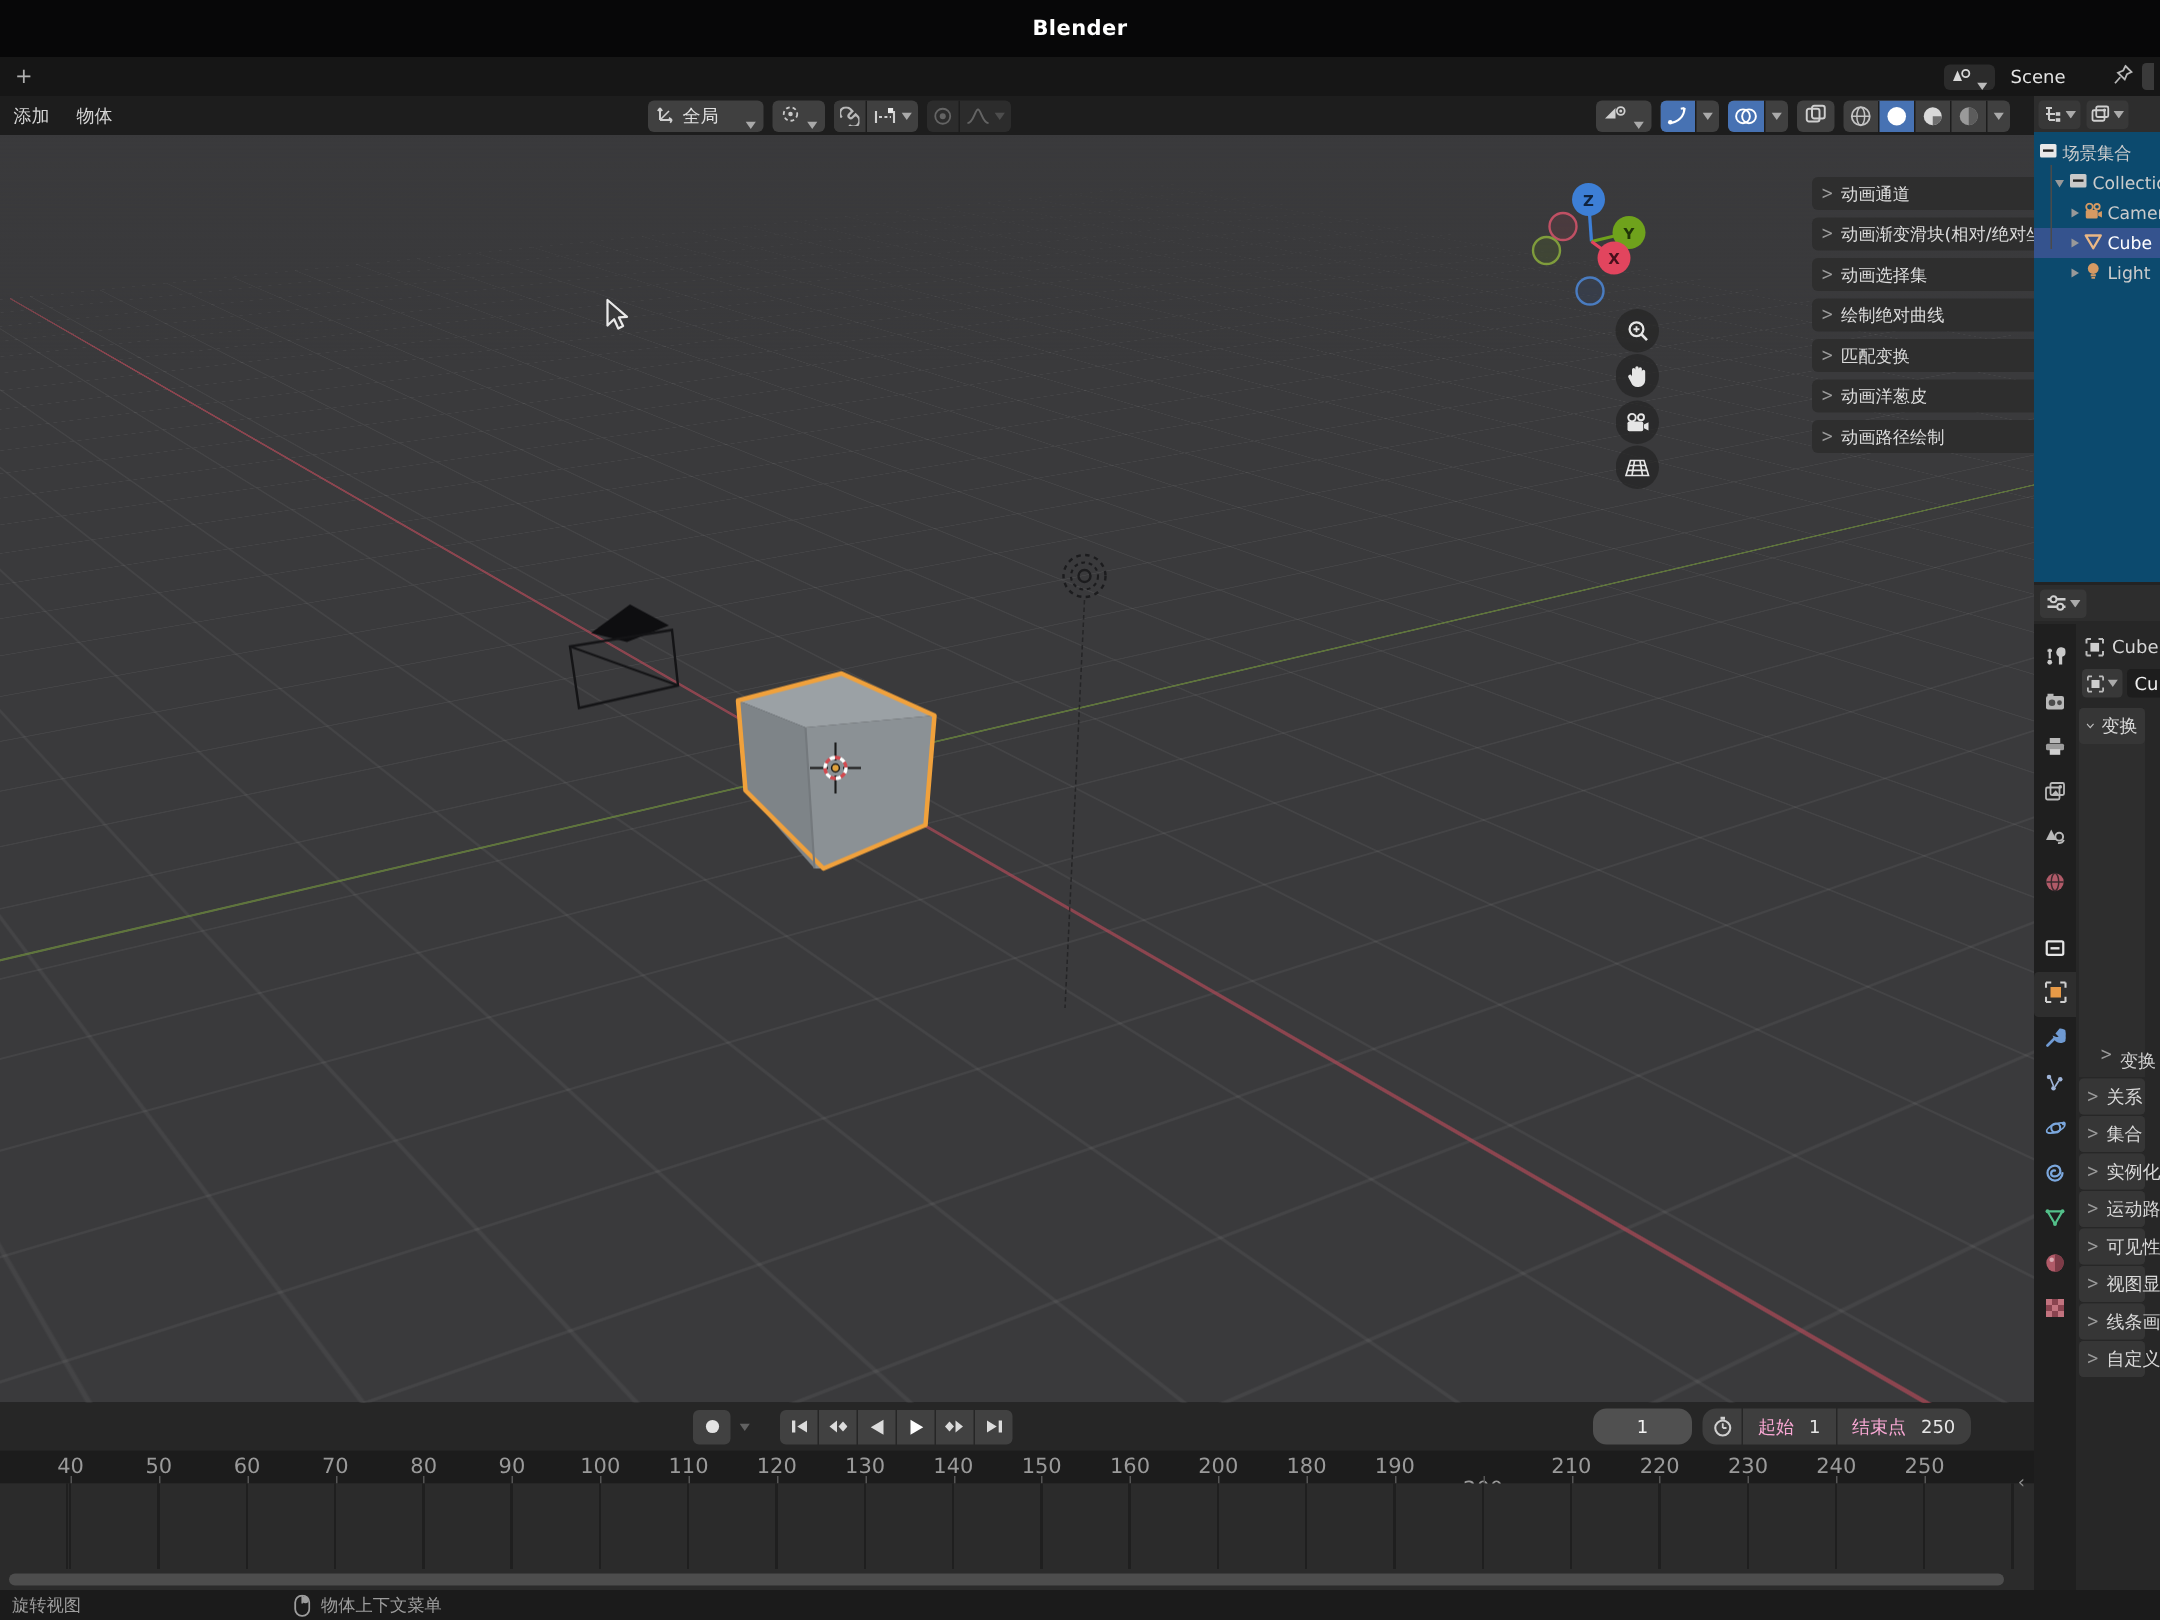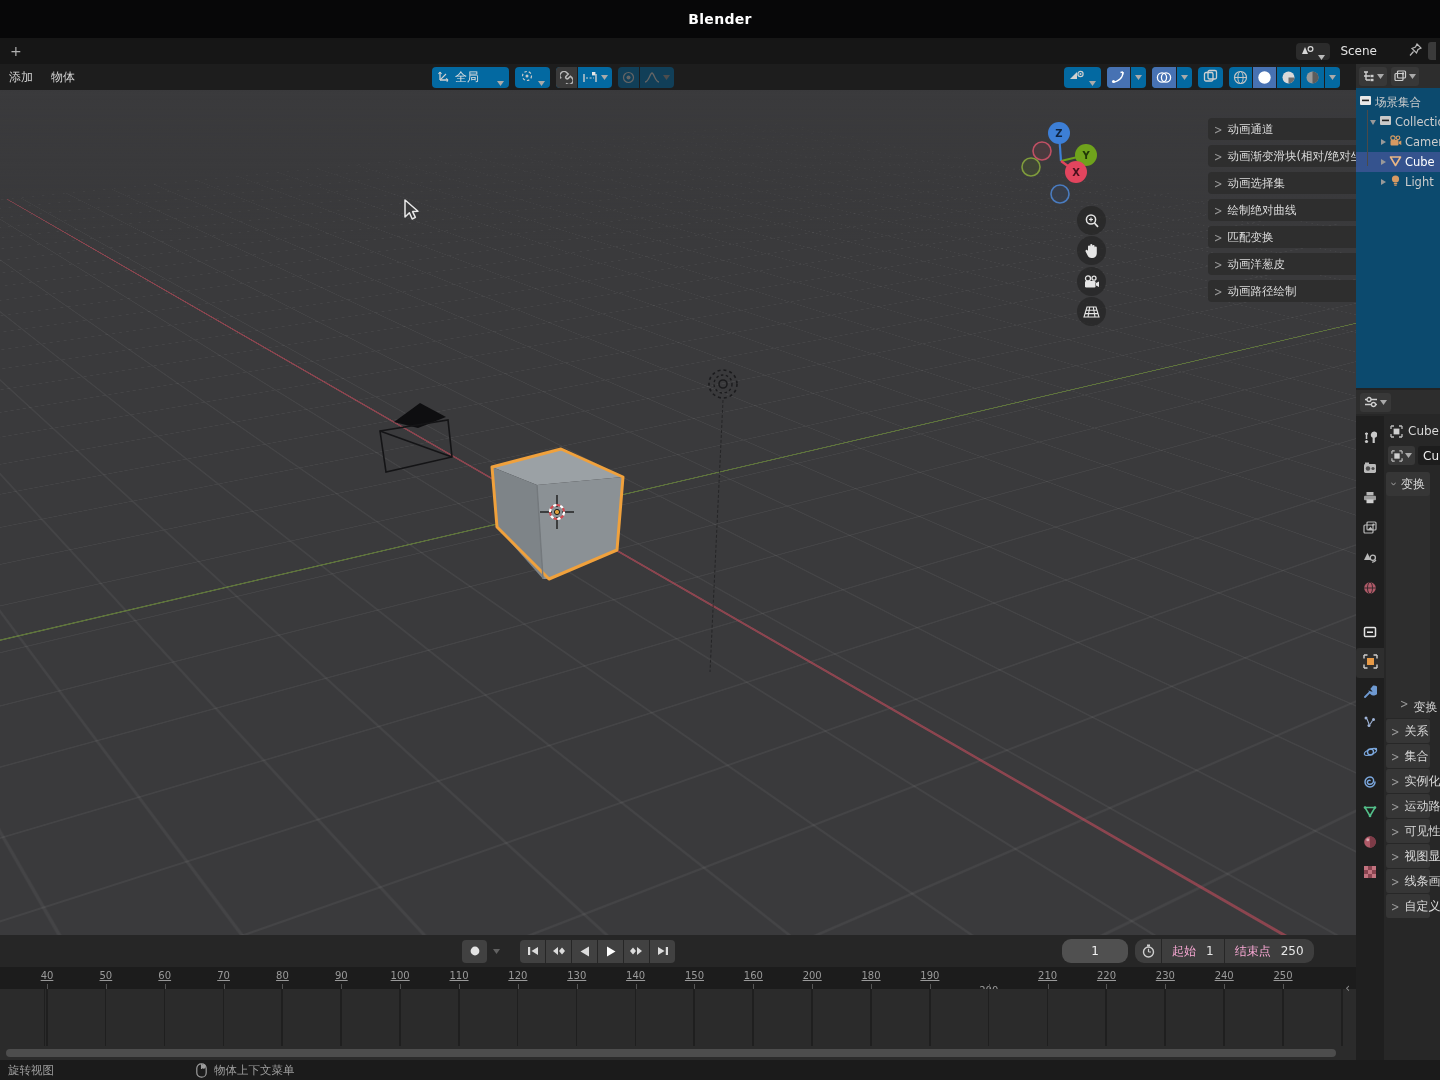--- a/index.html
+++ b/index.html
@@ -24,21 +24,21 @@
   .scene-btn { display:flex; align-items:center; gap:3px; background:#2b2b2b; border-radius:4px; padding:2px 5px; }
   .scene-name { color:#e4e4e4; padding:0 26px 0 4px; }
   .icon-svg { display:block; }
 
   
   .vp-header { position:absolute; left:0; top:64px; width:1356px; height:26px; background:#1d1d1d;
                display:flex; align-items:center; z-index:30; }
   .vp-menu { padding:0 9px; color:#d4d4d4; }
   .hdr-center { position:absolute; left:432px; display:flex; gap:6px; align-items:center; }
   .hdr-right { position:absolute; right:16px; display:flex; gap:6px; align-items:center; }
-  .hbtn { height:21px; background:#0369a1; border-radius:4px; display:flex; align-items:center; gap:4px; padding:0 5px; }
+  .hbtn { height:21px; background:#404040; border-radius:4px; display:flex; align-items:center; gap:4px; padding:0 5px; }
   .hbtn.seg { padding:0; gap:0; overflow:hidden; }
   .hbtn .seg-i { padding:0 4px; height:21px; display:flex; align-items:center; }
   .hbtn .seg-i + .seg-i { border-left:1px solid #1d1d1d; }
   .on-blue { background:#4772b3 !important; }
   .caret { width:7px; height:5px; display:inline-block; }
   .dimmed { opacity:.45; }
 
   .viewport { position:absolute; left:0; top:90px; width:1356px; height:845px; background:#3a3a3c; overflow:hidden; z-index:1; }
   .vp-grid { position:absolute; left:-1450px; top:-1579px; width:4000px; height:4000px;
              transform:perspective(1600px) rotateX(68.5deg) rotateZ(57.5deg);
@@ -115,21 +115,21 @@
   .transport .tl-btn:last-child { border-radius:0 4px 4px 0; }
   .frame-field { position:absolute; left:1062px; top:4px; width:66px; height:24px; background:#505050; border-radius:9px;
                  display:flex; align-items:center; justify-content:center; color:#f2f2f2; }
   .clock-btn { position:absolute; left:1135px; top:4px; width:26px; height:24px; background:#3e3e3e; border-radius:9px 0 0 9px;
                display:flex; align-items:center; justify-content:center; }
   .range-grp { position:absolute; left:1162px; top:4px; display:flex; gap:1px; }
   .range-cell { height:24px; background:#3e3e3e; display:flex; align-items:center; gap:10px; padding:0 10px; color:#e6e6e6; }
   .range-cell:last-child { border-radius:0 9px 9px 0; }
   .range-lbl { color:#f9a8d4; }
   .ruler { position:absolute; left:0; top:32px; width:100%; height:22px; background:#1c1c1c; }
-  .ruler .tick-num { position:absolute; top:3px; transform:translateX(-50%); color:#9a9a9a; font-size:10px;text-decoration:underline; }
+  .ruler .tick-num { position:absolute; top:3px; transform:translateX(-50%); color:#9a9a9a; font-size:14px; }
   .track { position:absolute; left:0; top:54px; width:100%; height:57px; background:#2b2b2b;
            background-image:repeating-linear-gradient(90deg, rgba(0,0,0,.28) 0 1.6px, transparent 1.6px 58.86px);
            background-position:46px 0; }
   .tl-scroll { position:absolute; left:6px; top:114px; width:1330px; height:8px; background:#4d4d4d; border-radius:4px; }
   .tl-collapse { position:absolute; right:6px; top:46px; color:#8d8d8d; font-size:12px; }
 
   
   .statusbar { position:absolute; left:0; top:1060px; width:1440px; height:20px; background:#1b1b1b;
                display:flex; align-items:center; color:#9d9d9d; font-size:11.5px; }
   .sb-left { margin-left:8px; }

